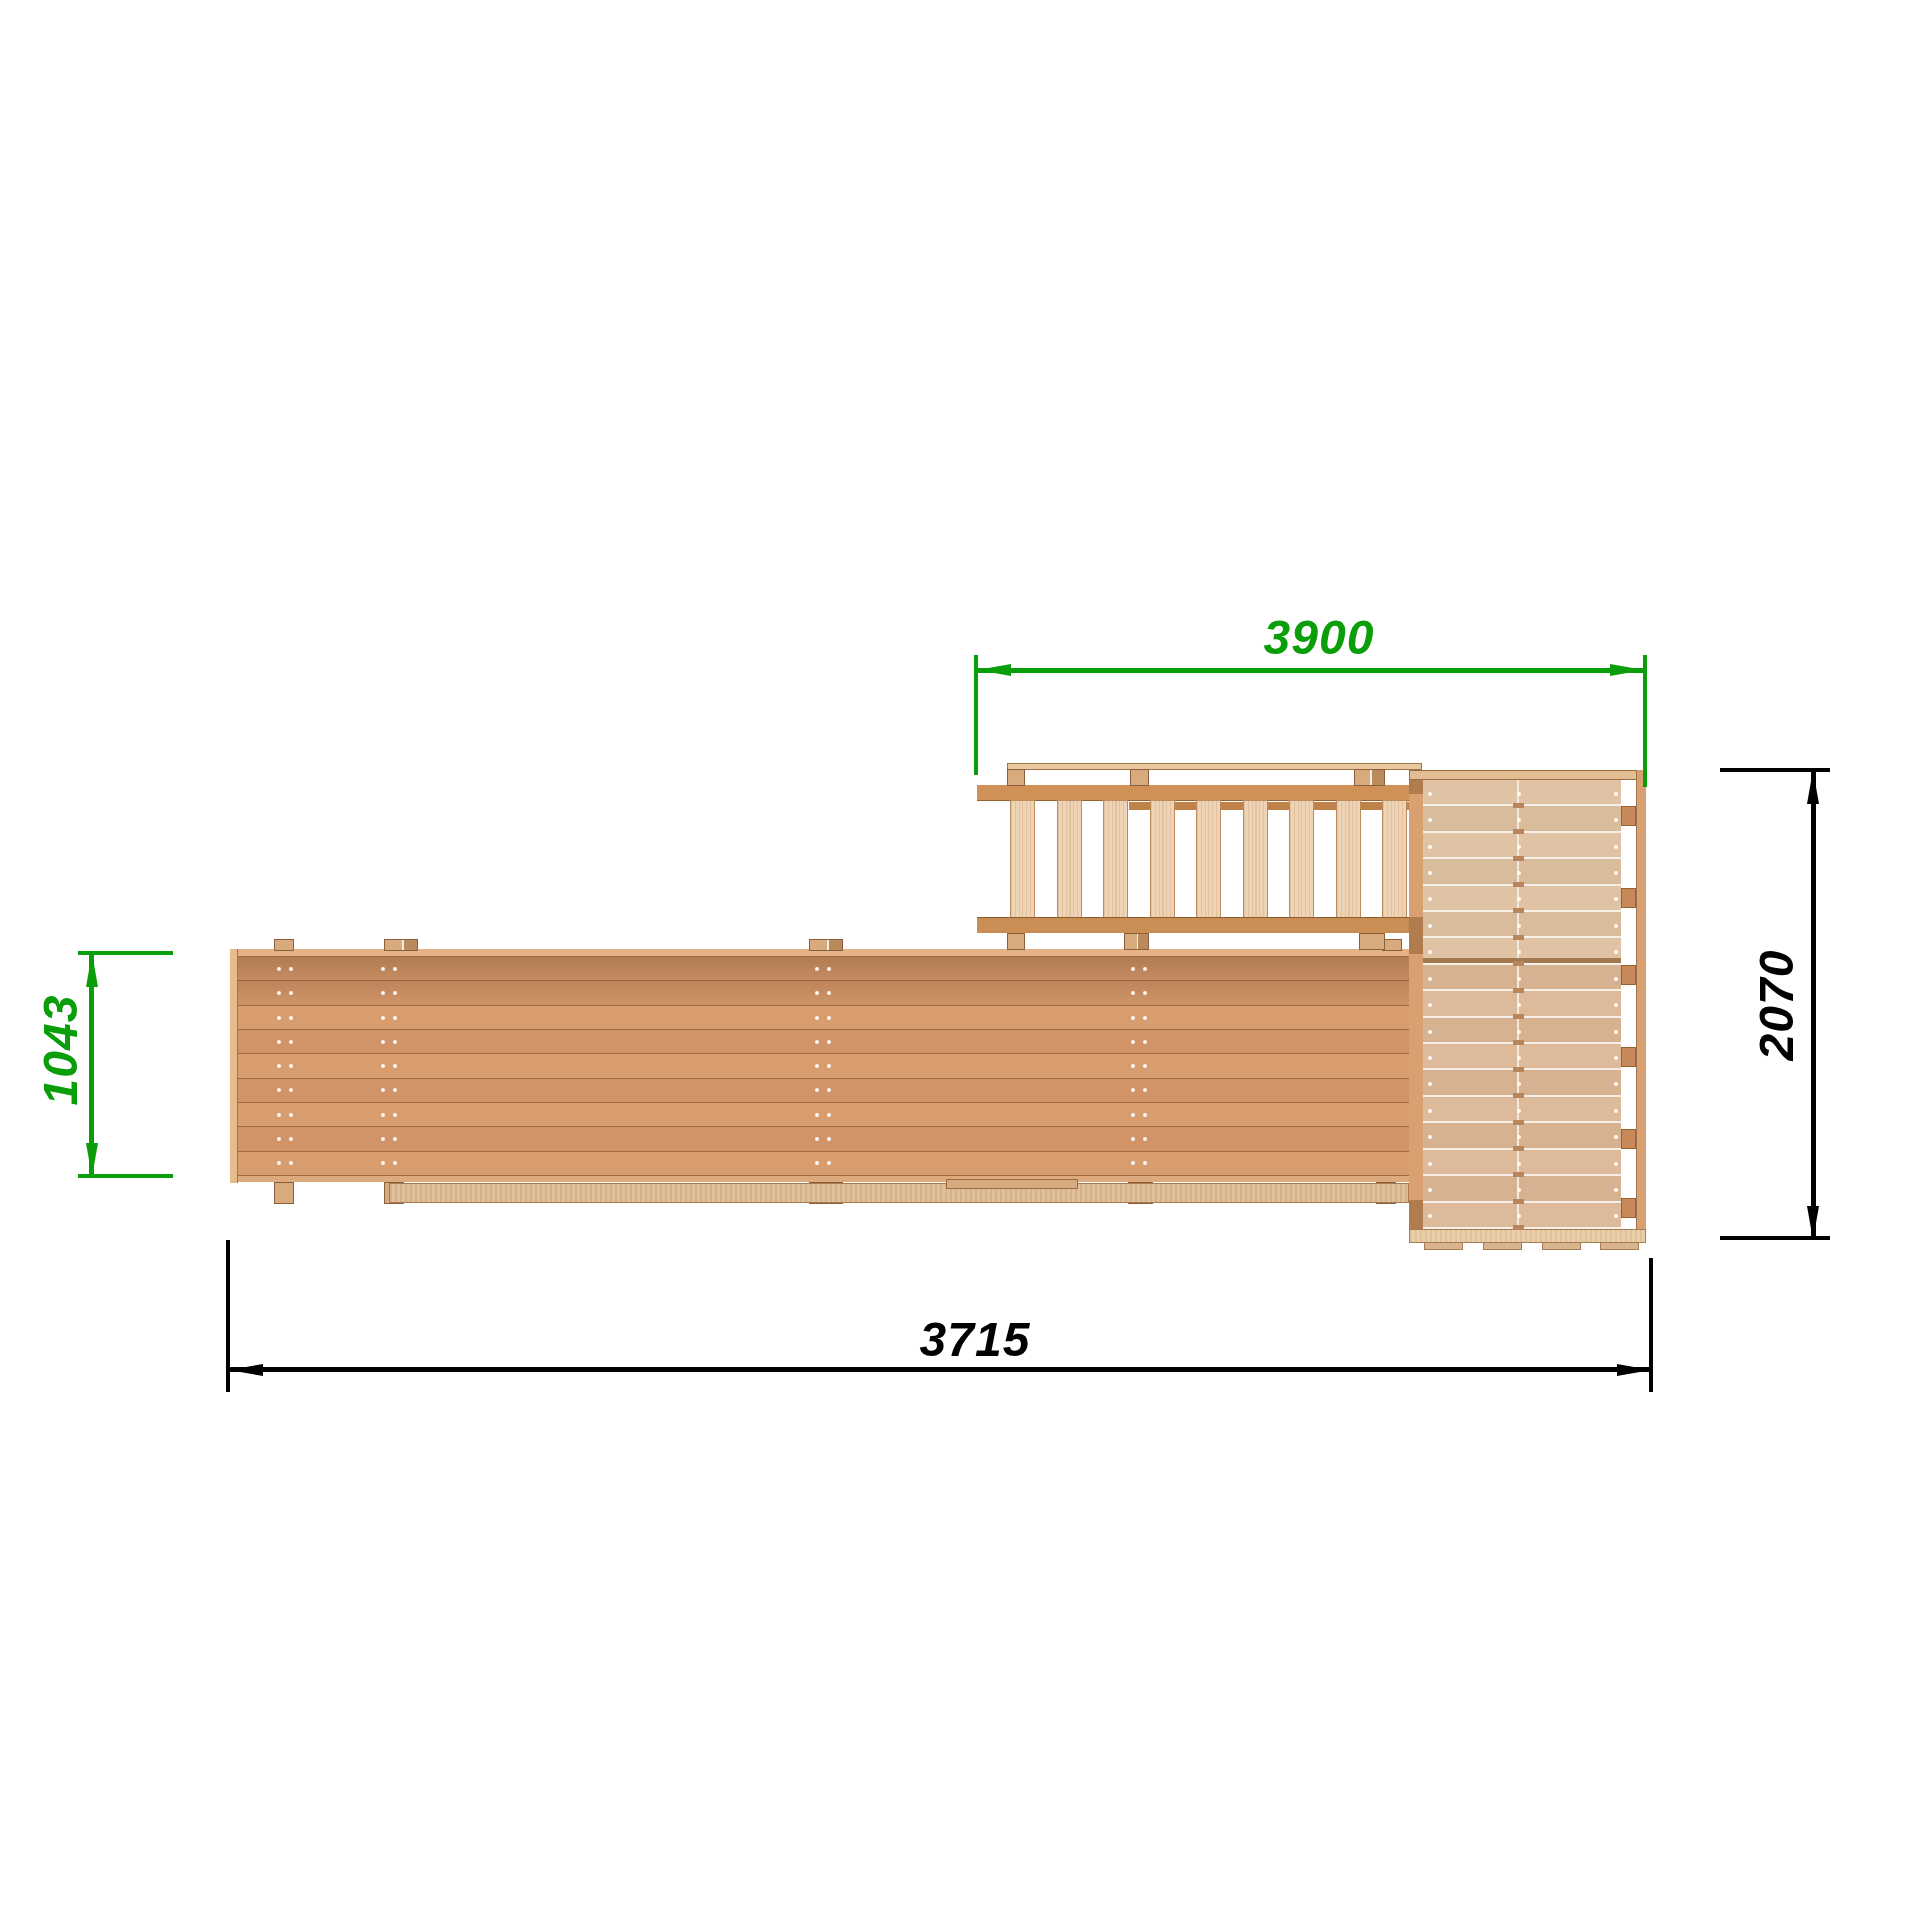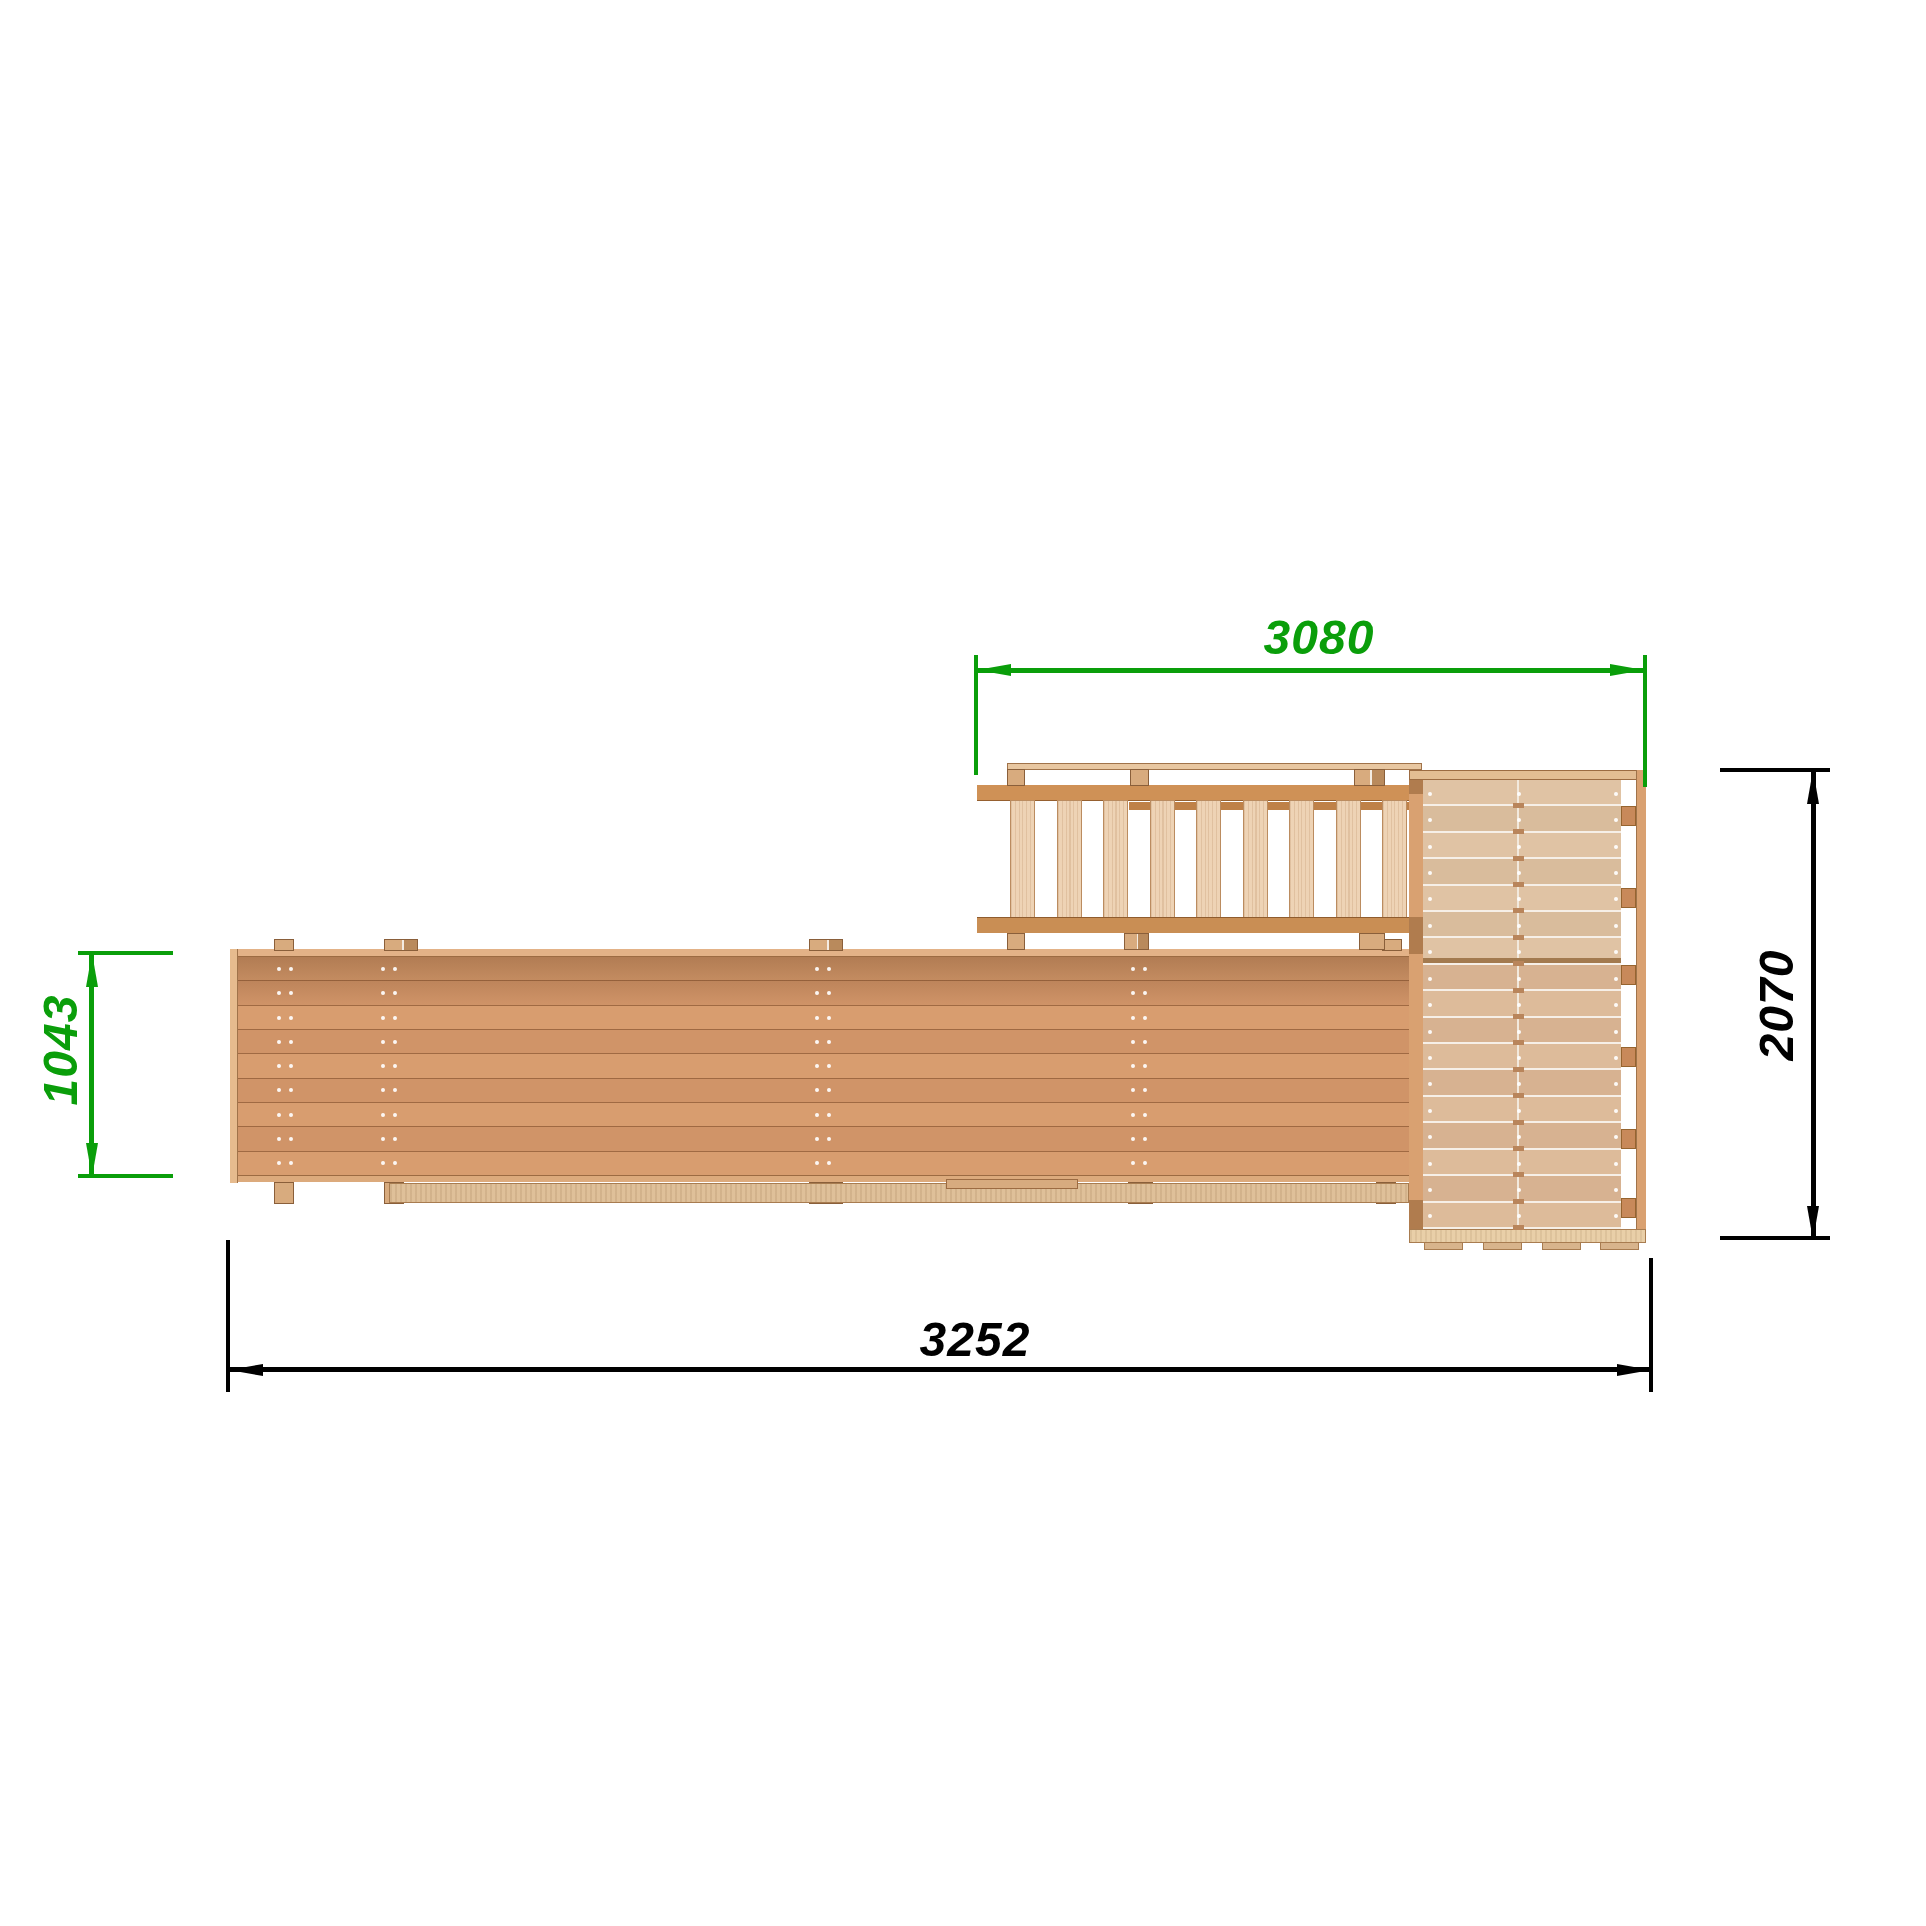--- a/index.html
+++ b/index.html
@@ -268,21 +268,21 @@
         <div class="dot" style="left: 1614px; top: 1082px;"></div>
         <div class="dot" style="left: 1614px; top: 1109px;"></div>
         <div class="dot" style="left: 1614px; top: 1135px;"></div>
         <div class="dot" style="left: 1614px; top: 1162px;"></div>
         <div class="dot" style="left: 1614px; top: 1188px;"></div>
         <div class="dot" style="left: 1614px; top: 1214px;"></div>
       </div>
   </div>
 
   <div>
-    <div class="lbl g" style="left:1182px;top:605px;width:274px;">3080</div>
+    <div class="lbl g" style="left:1182px;top:605px;width:274px;">3900</div>
     <div class="dl g" style="left:977px;top:668px;width:667px;height:5px;"></div>
     <div class="arr" style="left:977px;top:664px;border-top:6px solid transparent;border-bottom:6px solid transparent;border-right:34px solid var(--green);"></div>
     <div class="arr" style="left:1610px;top:664px;border-top:6px solid transparent;border-bottom:6px solid transparent;border-left:34px solid var(--green);"></div>
     <div class="dl g" style="left:974px;top:655px;width:4.4px;height:120px;"></div>
     <div class="dl g" style="left:1643px;top:655px;width:4.4px;height:132px;"></div>
   </div>
 
   <div>
     <div class="lbl k rot" style="left:1640px;top:972px;width:274px;">2070</div>
     <div class="dl" style="left:1811px;top:770px;width:5px;height:470px;"></div>
@@ -295,21 +295,21 @@
   <div>
     <div class="lbl g rot" style="left:0px;top:1017px;width:121px;">1043</div>
     <div class="dl g" style="left:89px;top:953px;width:5px;height:224px;"></div>
     <div class="arr" style="left:86px;top:953px;border-left:6px solid transparent;border-right:6px solid transparent;border-bottom:34px solid var(--green);"></div>
     <div class="arr" style="left:86px;top:1143px;border-left:6px solid transparent;border-right:6px solid transparent;border-top:34px solid var(--green);"></div>
     <div class="dl g" style="left:78px;top:951px;width:95px;height:4.4px;"></div>
     <div class="dl g" style="left:78px;top:1174px;width:95px;height:4.4px;"></div>
   </div>
 
   <div>
-    <div class="lbl k" style="left:838px;top:1307px;width:274px;">3252</div>
+    <div class="lbl k" style="left:838px;top:1307px;width:274px;">3715</div>
     <div class="dl" style="left:229px;top:1367px;width:1423px;height:5px;"></div>
     <div class="arr" style="left:229px;top:1364px;border-top:6px solid transparent;border-bottom:6px solid transparent;border-right:34px solid #000;"></div>
     <div class="arr" style="left:1617px;top:1364px;border-top:6px solid transparent;border-bottom:6px solid transparent;border-left:34px solid #000;"></div>
     <div class="dl" style="left:226px;top:1240px;width:4.4px;height:152px;"></div>
     <div class="dl" style="left:1649px;top:1258px;width:4.4px;height:134px;"></div>
   </div>
 
 </div>
 
 

